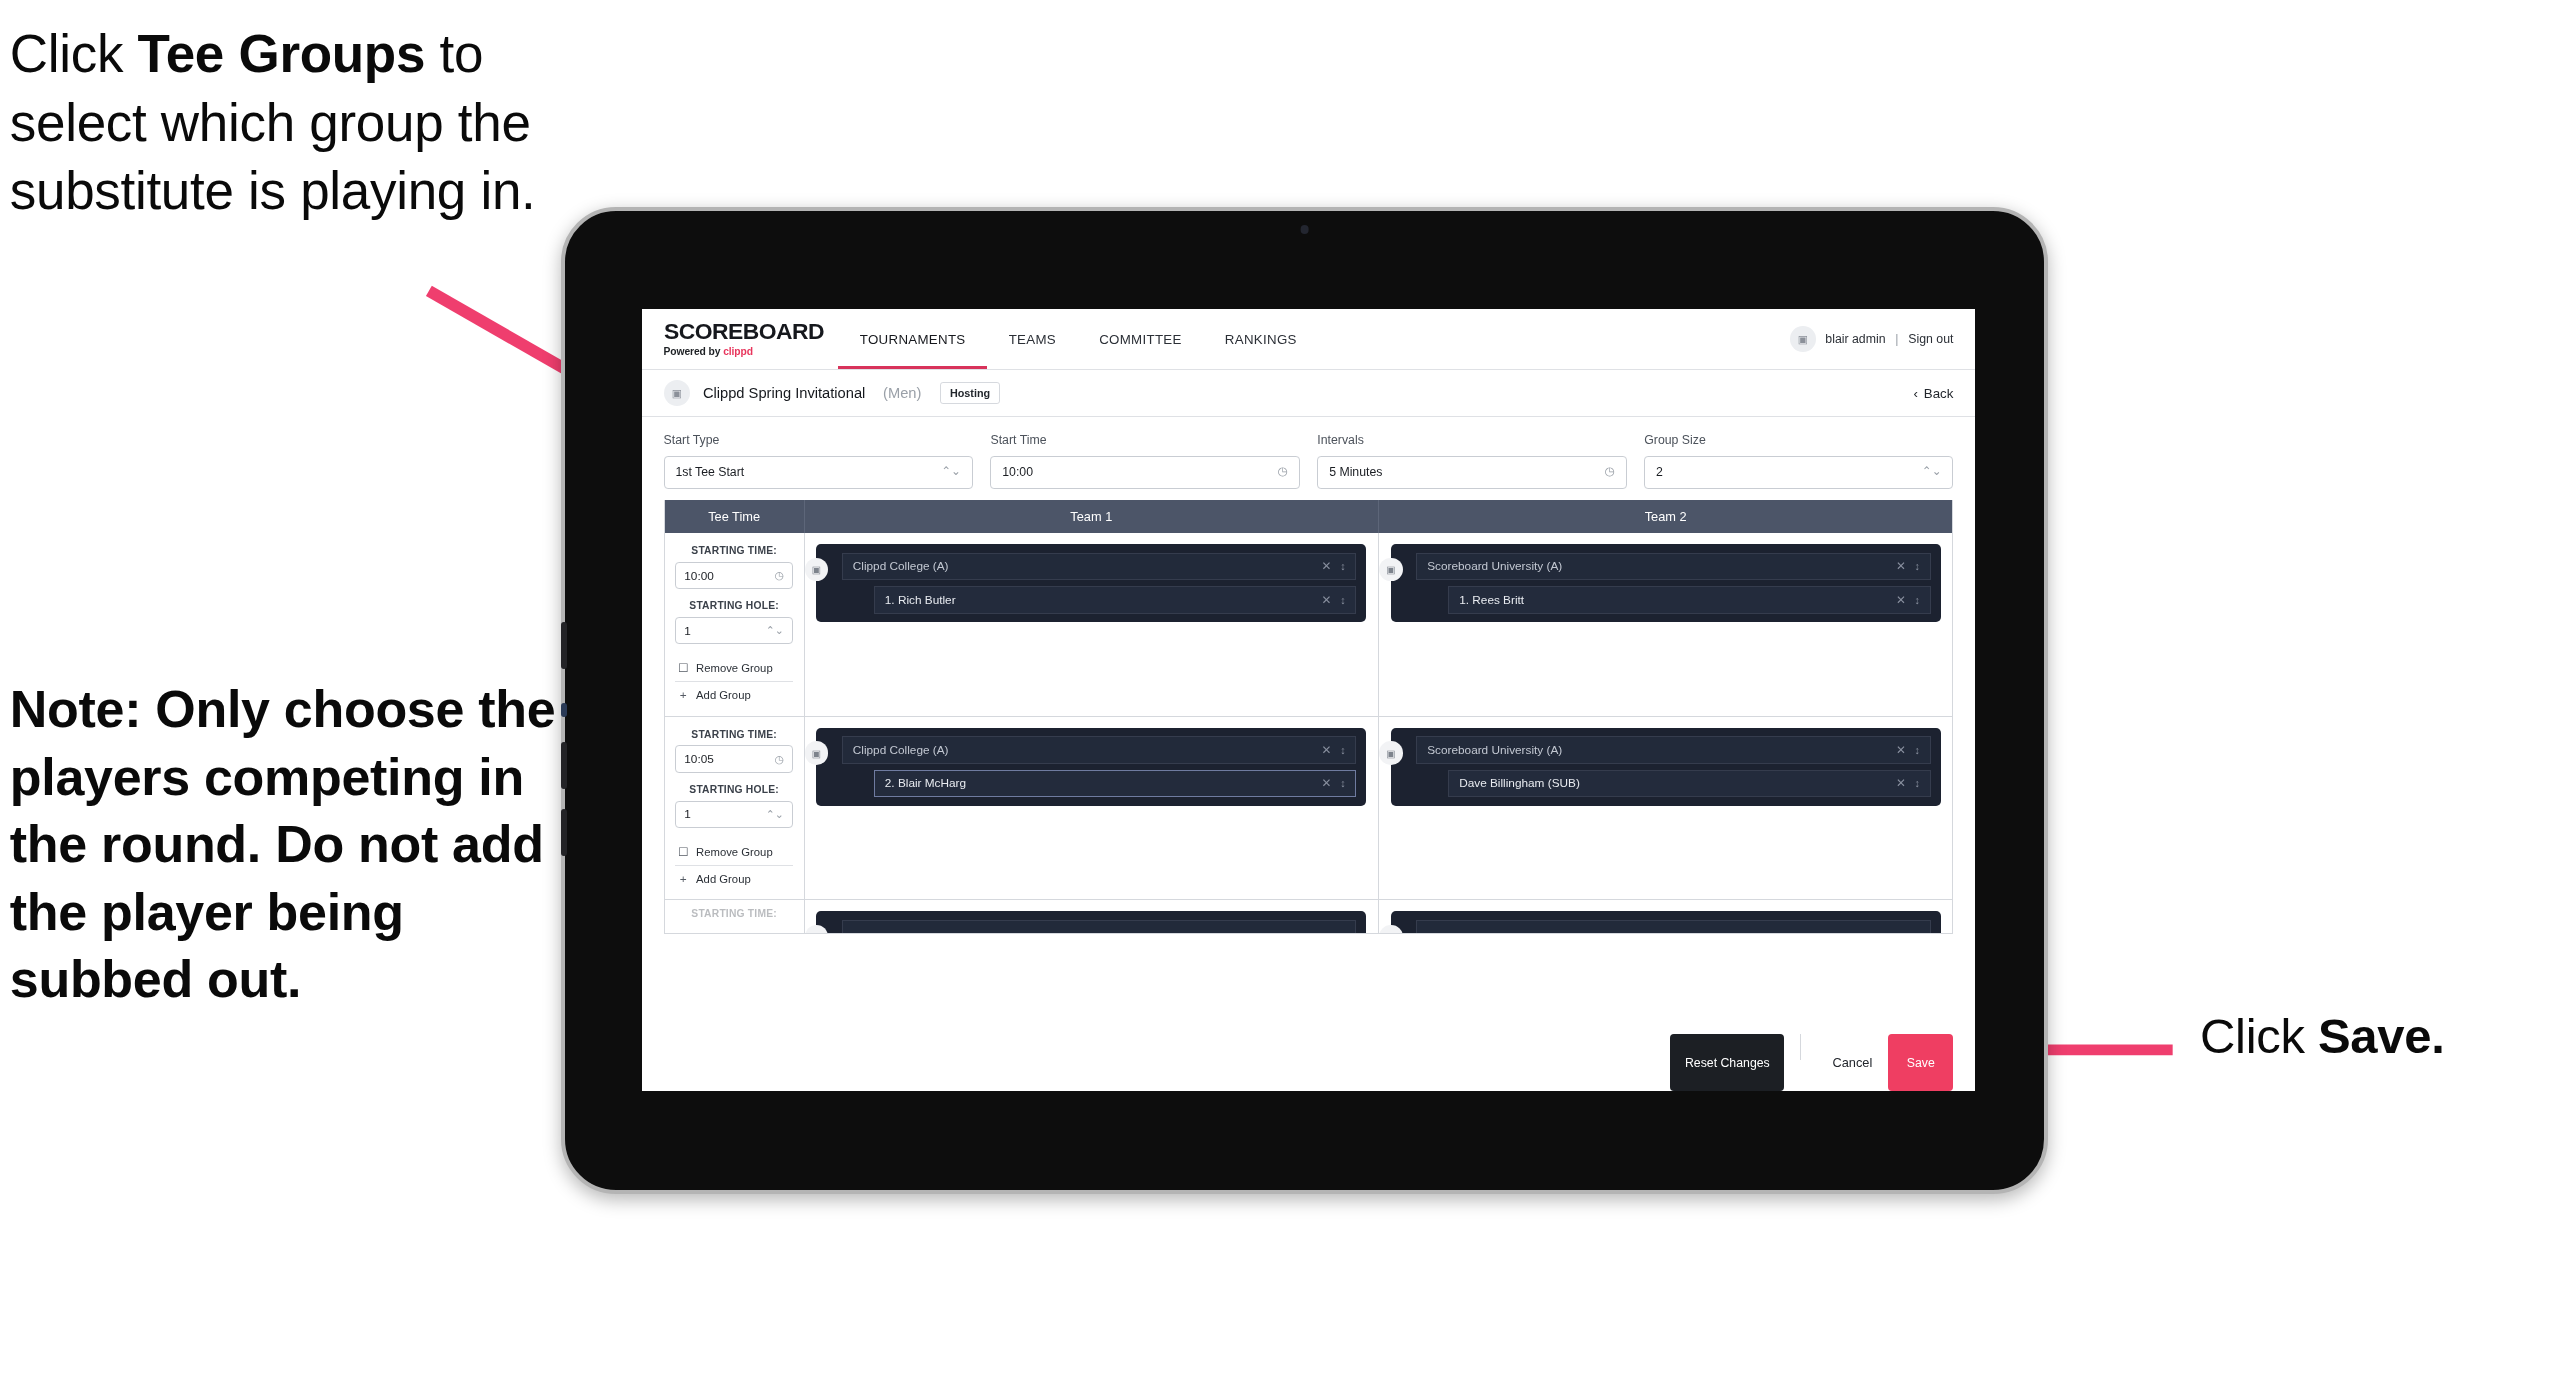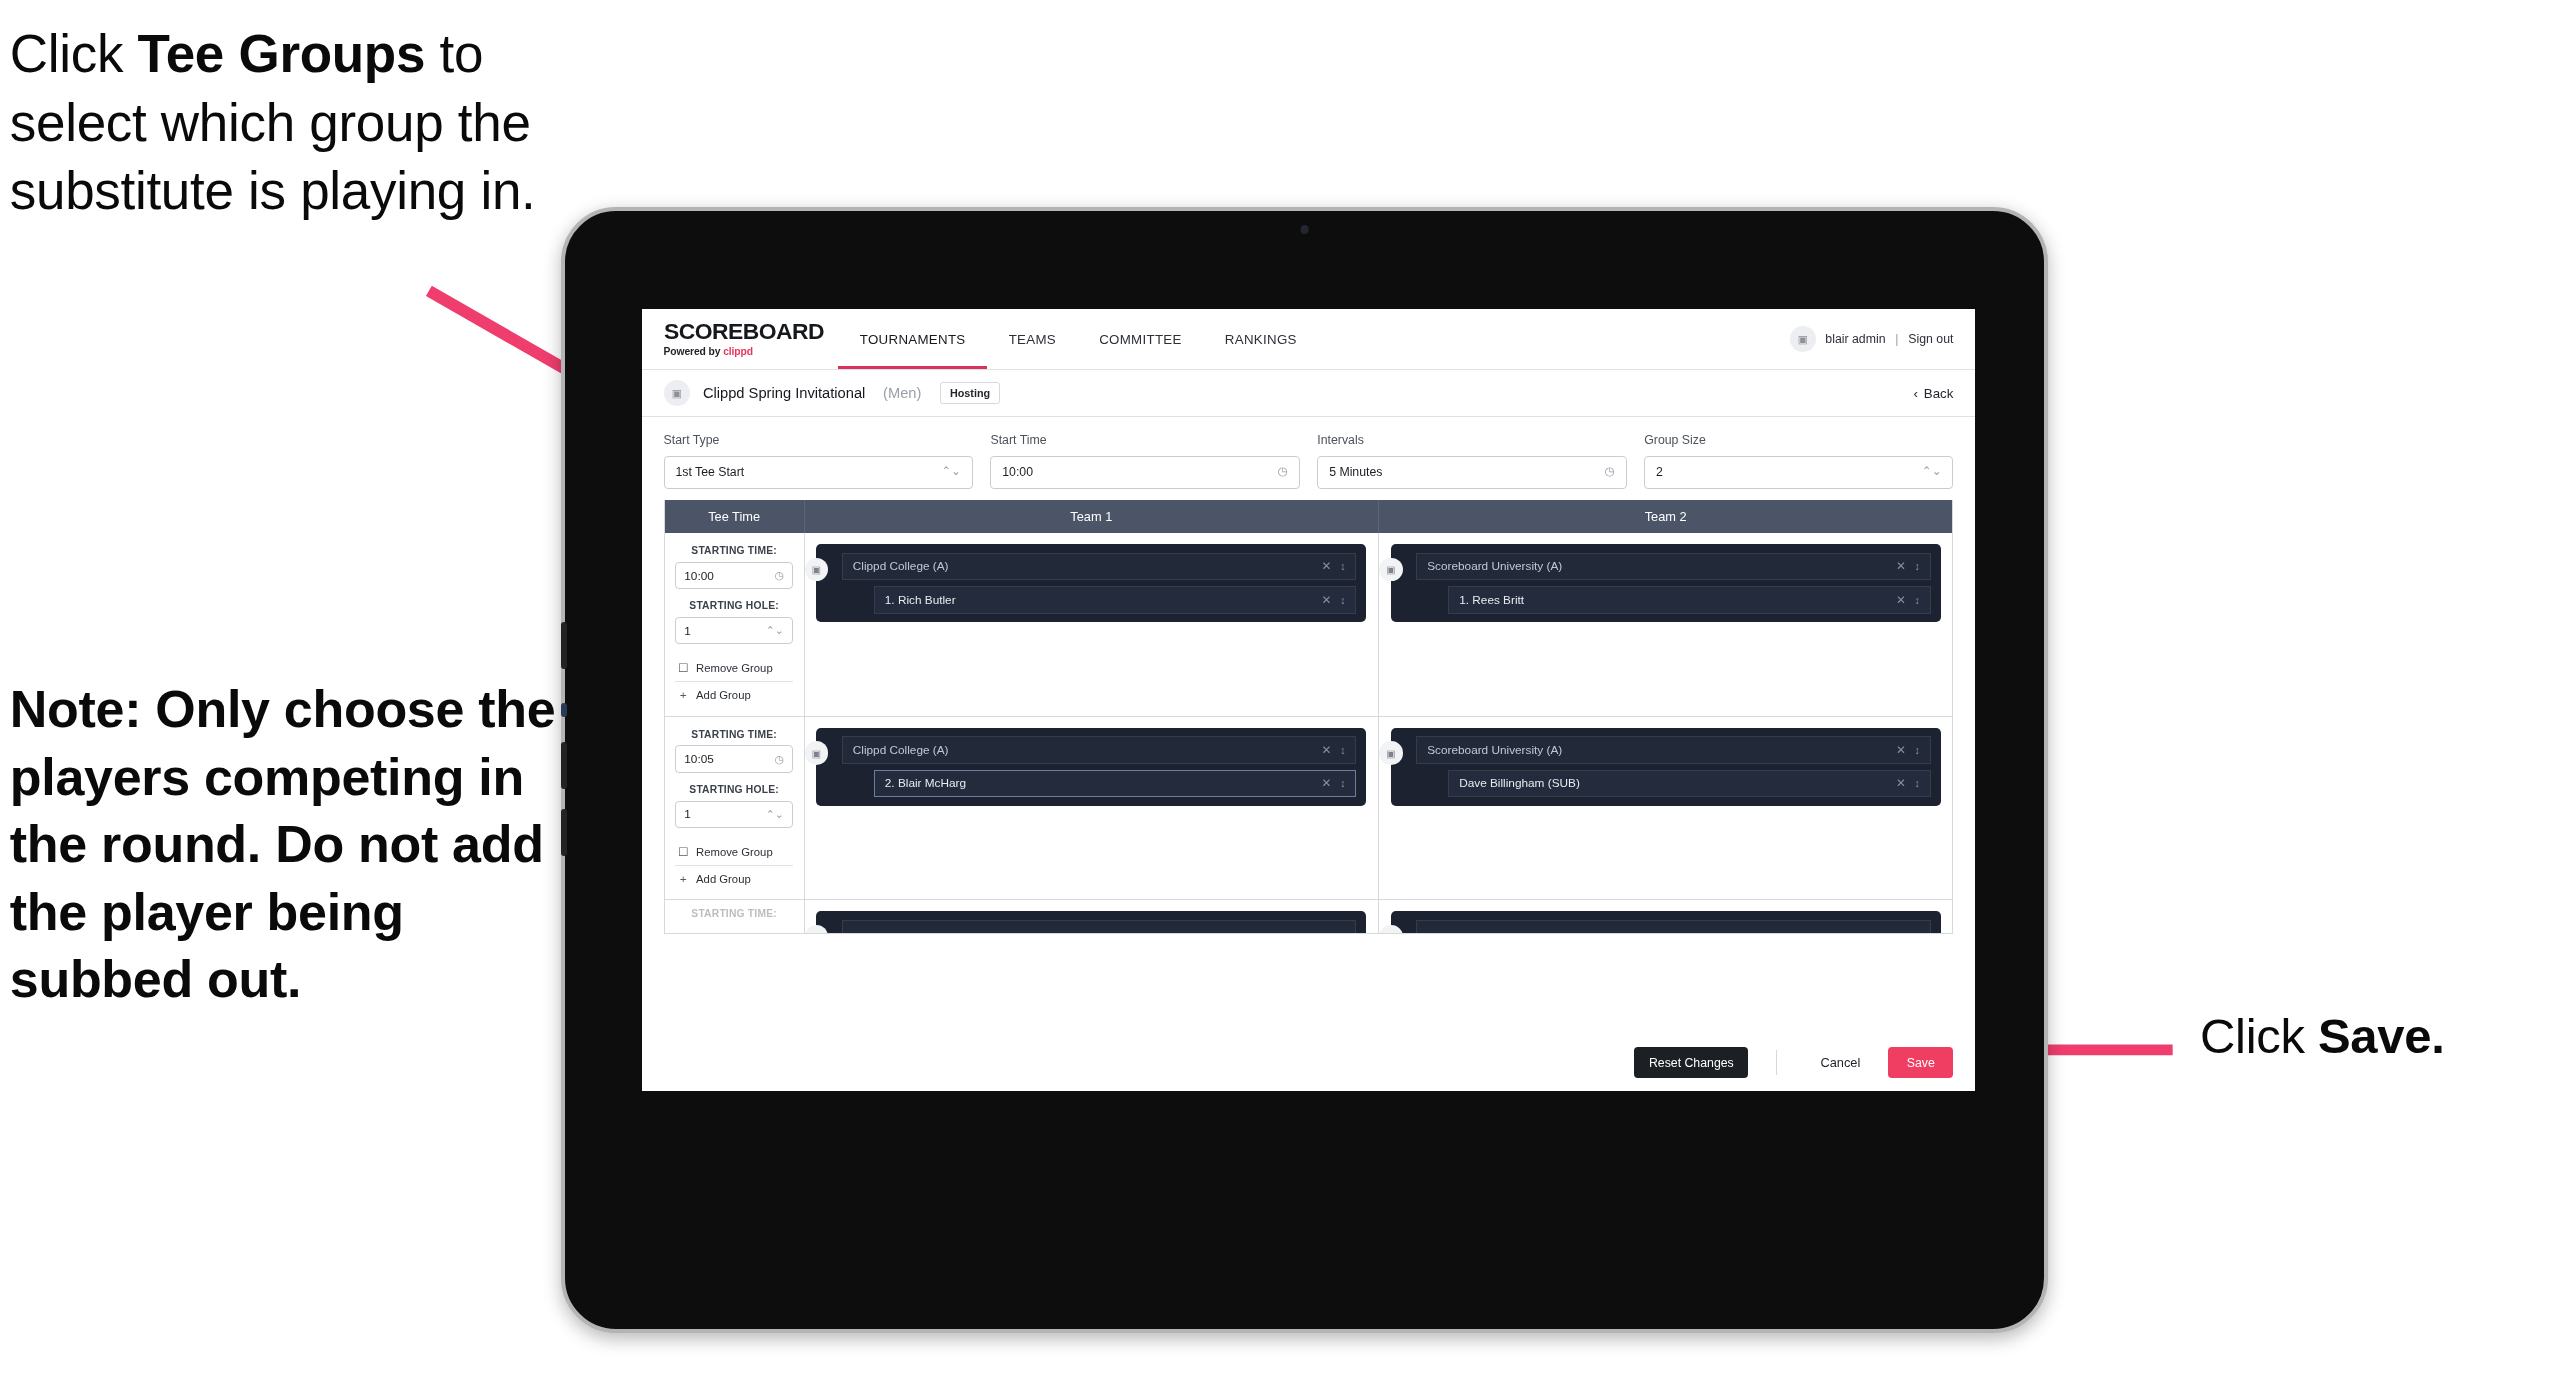--- a/index.html
+++ b/index.html
@@ -24,21 +24,21 @@
   .anno-3 { left: 2200px; top: 1005px; width: 374px; font-size: 49px; font-weight: 400; }
   .anno b { font-weight: 700; }
 
   
   .arrow-svg { position:absolute; left:0; top:0; width:2576px; height:1385px; pointer-events:none; }
 
   
   .tablet {
     position: absolute;
     left: 561px; top: 207px;
-    width: 1487px; height: 1126px;
+    width: 1487px; height: 987px;
     background: #0d0d0d;
     border-radius: 55px;
     border: 4.9px solid #b4b4b4;
     box-shadow: 0 5.9px 17.7px rgba(0,0,0,0.28);
   }
   .cam-dot {
     position:absolute; left:50%; top:13.8px; transform:translateX(-50%);
     width: 8.8px; height: 8.8px; border-radius: 50%;
     background:#232630;
   }
@@ -185,21 +185,21 @@
   .chip .x  { color:#8a91a0; font-size:11.8px; margin-right:8.8px; cursor:pointer; }
   .chip .up { color:#8a91a0; font-size:10.8px; cursor:pointer; }
 
   .grow.clipped { height: 33px; overflow:hidden; }
   .grow.clipped .gcol-left { padding-top: 7.9px; }
   .grow.clipped .mini-label { opacity:0.35; }
 
   
   .footer {
     position:absolute; left:0; right:0; bottom:0; height:57px; background:#fff;
-    display:flex; align-items:center; justify-content:flex-end; gap:12px; padding-right:21.6px;
+    display:flex; justify-content:flex-end; gap:0; padding-right:21.6px;
   }
   .btn-reset {
     background:#1c1f24; color:#fff; border:none; border-radius:3.9px;
     font-size:12.3px; padding: 8.8px 14.7px; cursor:pointer; font-family:inherit;
   }
   .vdiv { width:1px; height:25.6px; background:#d5d8dd; margin: 0 15.7px; }
   .btn-cancel {
     background:transparent; border:none; color:#22262c; font-size:12.8px;
     padding: 8.8px 15.7px; cursor:pointer; font-family:inherit;
   }

